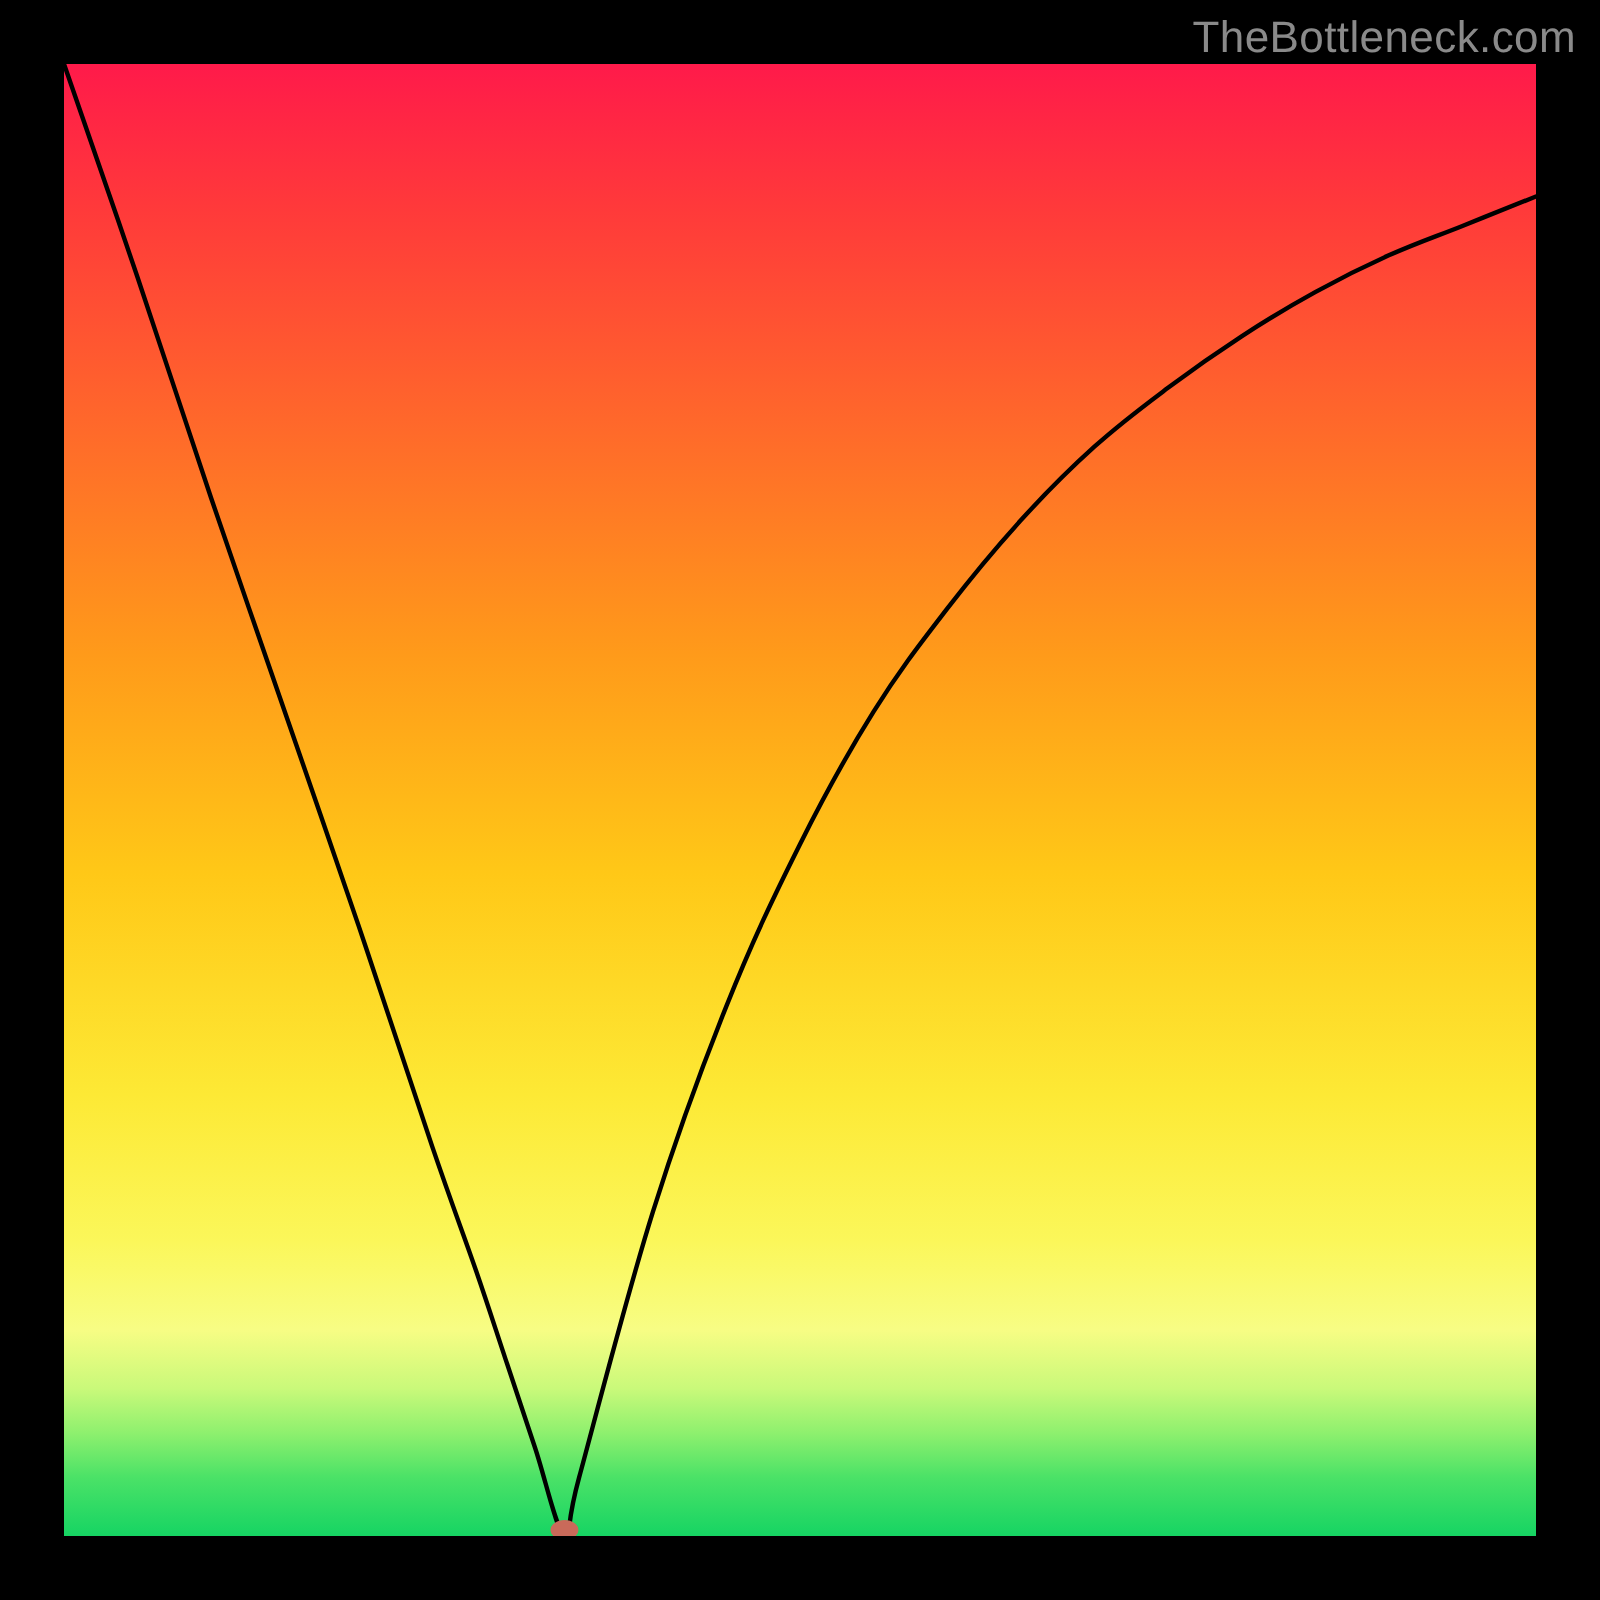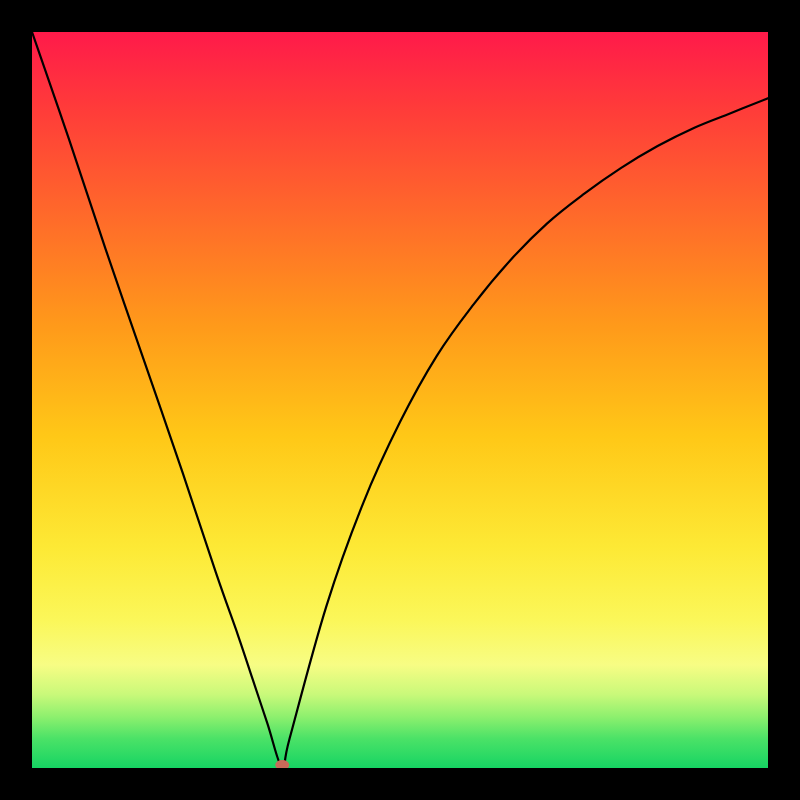--- a/index.html
+++ b/index.html
@@ -54,20 +54,21 @@
     color: #8a8a8a;
     font-size: 22px;
     letter-spacing: 0.2px;
     font-family: Arial, Helvetica, sans-serif;
   }
 </style>
 </head>
 <body>
 
 <div class="canvas">
+  <div class="watermark">TheBottleneck.com</div>
 
   <div class="plot-area">
     <div class="gradient-bg"></div>
     <svg class="svg-layer" viewBox="0 0 736 736" preserveAspectRatio="none">
       <path id="curve-path" fill="none" stroke="#000000" stroke-width="2.2" stroke-linejoin="round" stroke-linecap="round" d="M 0.00 0.00 C 6.62 19.21, 23.55 67.64, 36.80 106.72 C 50.05 145.80, 60.35 178.04, 73.60 217.12 C 86.85 256.20, 97.15 285.42, 110.40 323.84 C 123.65 362.26, 133.95 391.48, 147.20 430.56 C 160.45 469.64, 173.40 509.83, 184.00 540.96 C 194.60 572.09, 199.46 584.31, 206.08 603.52 C 212.70 622.73, 215.50 631.78, 220.80 647.68 C 226.10 663.58, 230.22 675.94, 235.52 691.84 C 240.82 707.74, 246.27 733.35, 250.24 736.00 C 254.21 738.65, 249.65 735.71, 257.60 706.56 C 265.55 677.41, 281.15 616.47, 294.40 574.08 C 307.65 531.69, 317.95 504.16, 331.20 471.04 C 344.45 437.92, 354.75 416.58, 368.00 390.08 C 381.25 363.58, 391.55 345.04, 404.80 323.84 C 418.05 302.64, 428.35 289.54, 441.60 272.32 C 454.85 255.10, 465.15 242.73, 478.40 228.16 C 491.65 213.59, 501.95 203.28, 515.20 191.36 C 528.45 179.44, 538.75 171.86, 552.00 161.92 C 565.25 151.98, 575.55 144.77, 588.80 136.16 C 602.05 127.55, 612.35 121.37, 625.60 114.08 C 638.85 106.79, 649.15 101.64, 662.40 95.68 C 675.65 89.72, 685.95 86.26, 699.20 80.96 C 712.45 75.66, 729.38 68.89, 736.00 66.24"></path>
       <ellipse id="marker-dot" rx="7" ry="5" cx="250.24" cy="733.00" fill="#c96a5a"></ellipse>
     </svg>
   </div>
 </div>
 

